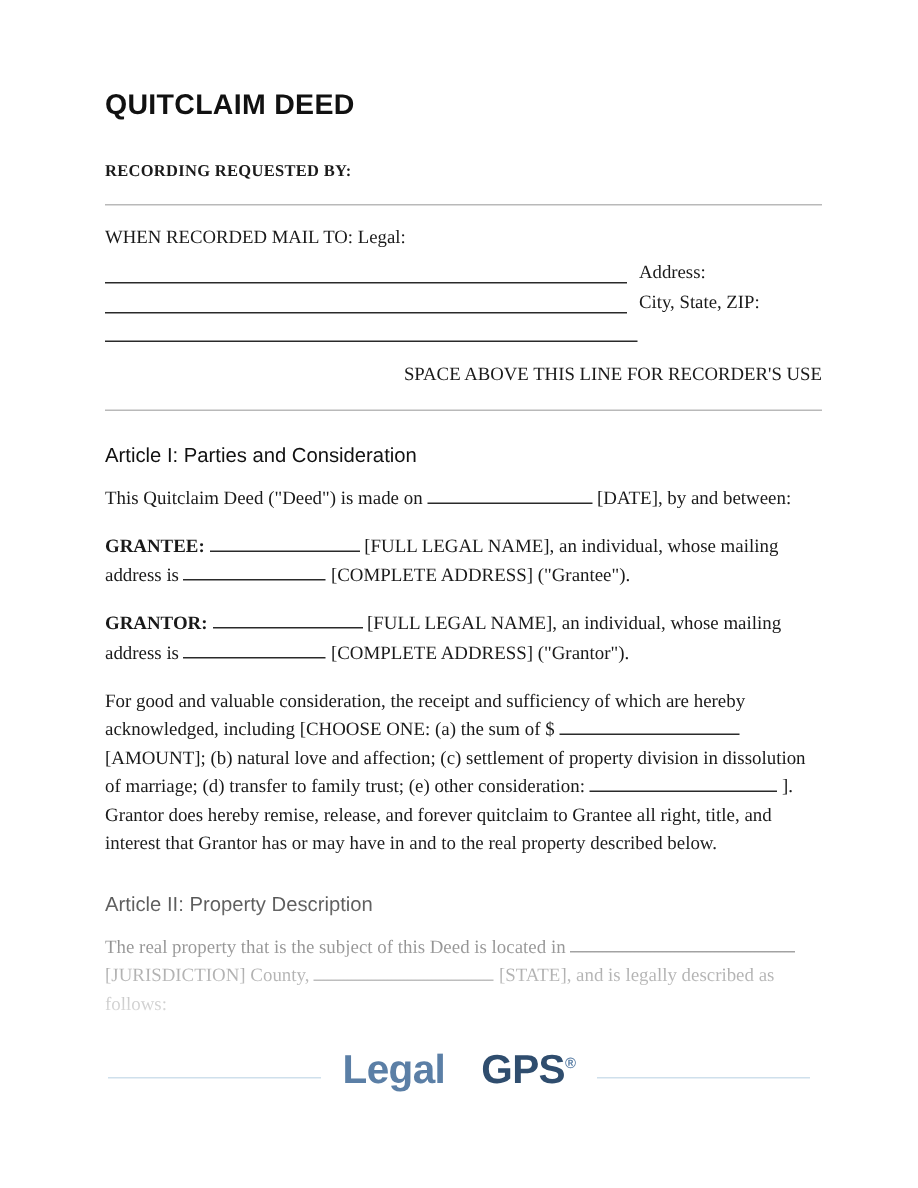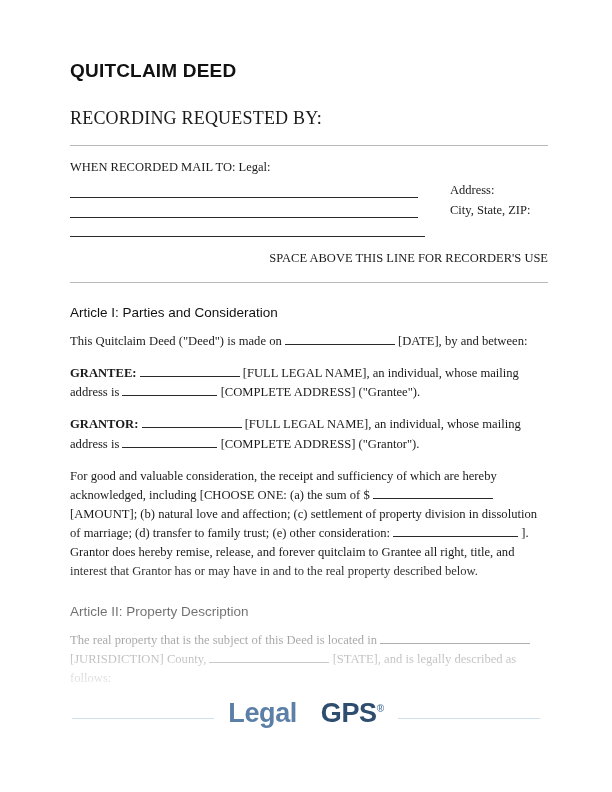--- a/index.html
+++ b/index.html
@@ -32,42 +32,41 @@
   .doc-title {
     font-family: "Liberation Sans", sans-serif;
     font-weight: bold;
     font-size: 19px;
     letter-spacing: 0.2px;
     margin: 0 0 26px 0;
     color: #111;
   }
   .recording-line {
     font-family: "Liberation Serif", serif;
-    font-weight: normal;
-    font-size: 18px;
+    font-weight: bold;
+    font-size: 11px;
     letter-spacing: 0.2px;
     margin: 0 0 8px 0;
   }
   .rule {
     border: none;
     border-top: 1px solid #b9b9b9;
     margin: 16px 0 14px 0;
     height: 0;
   }
   .mail-to {
     font-size: 12.5px;
     margin: 4px 0 8px 0;
   }
   .mail-to b { font-weight: normal; }
   .fill-row {
     display: flex;
     align-items: flex-end;
     font-size: 12.5px;
     margin-bottom: 5px;
-    gap: 24px;
   }
   .blank {
     border-bottom: 1px solid #2a2a2a;
     height: 13px;
     display: inline-block;
   }
   .blank-long { width: 348px; }
   .blank-med { width: 355px; }
   .fill-label {
     margin-left: 8px;

